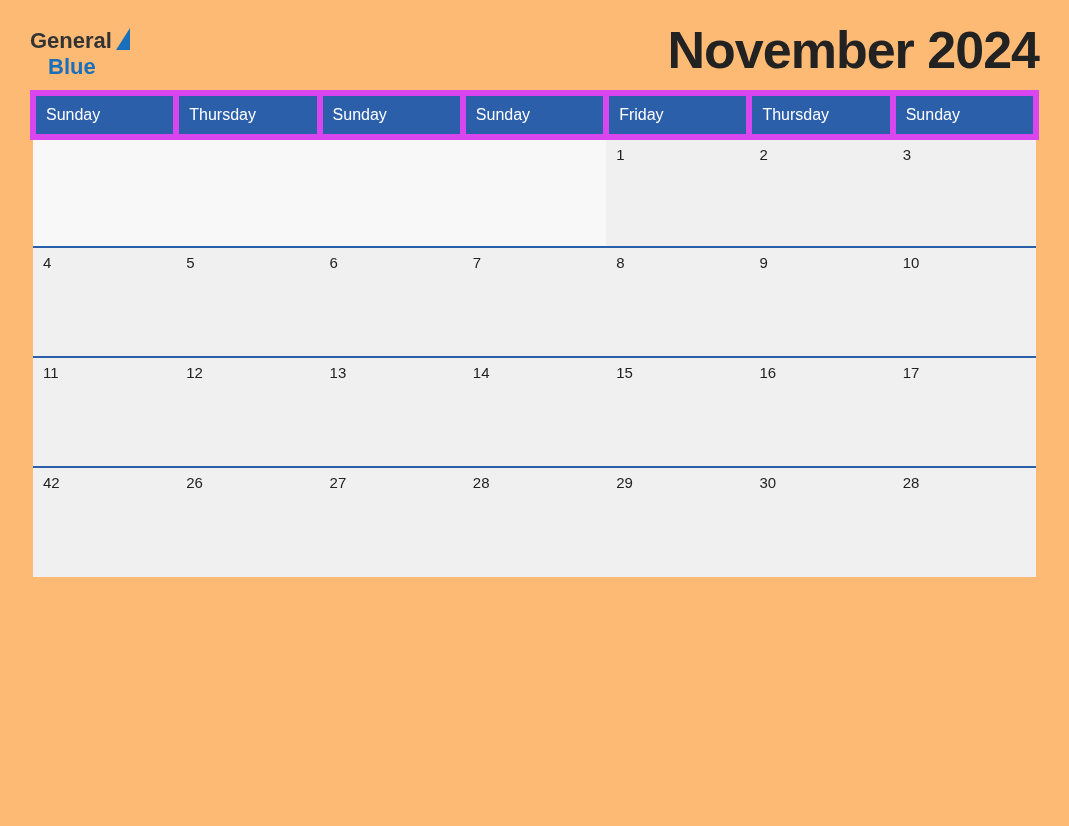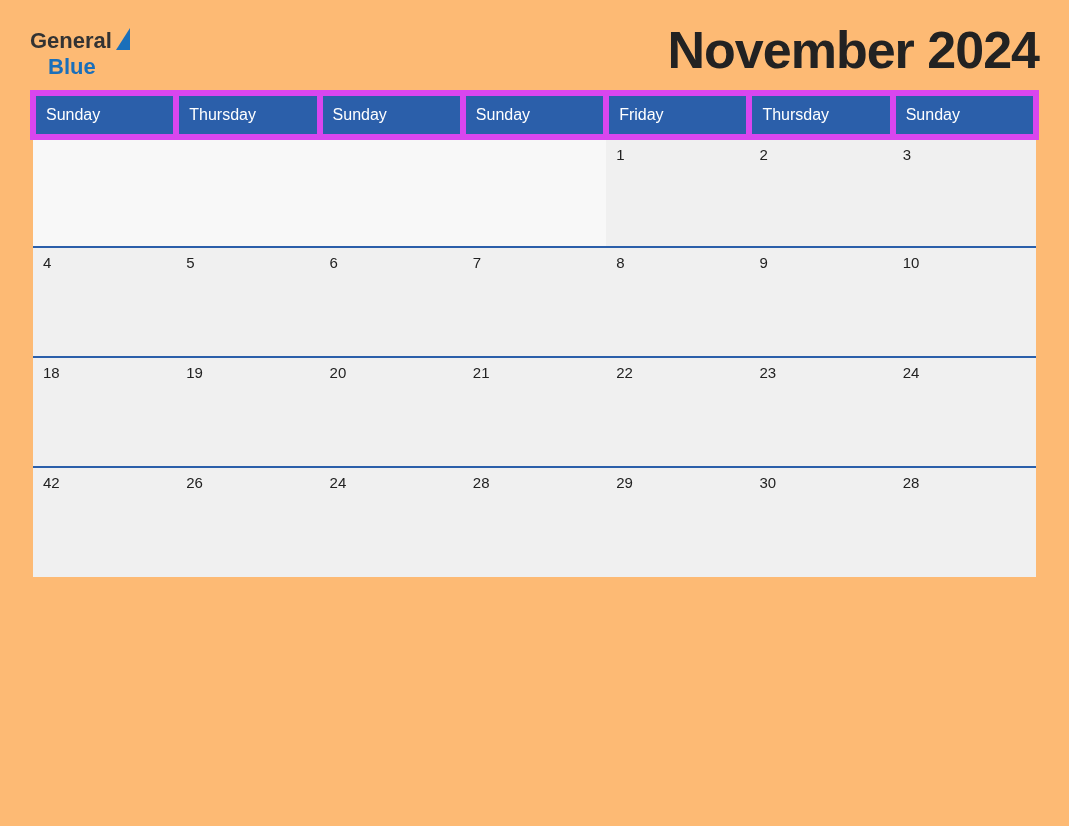--- a/index.html
+++ b/index.html
@@ -158,50 +158,50 @@
           </td>
           <td>
             <span class="day-number">9</span>
           </td>
           <td>
             <span class="day-number">10</span>
           </td>
         </tr>
         <tr>
           <td>
-            <span class="day-number">18</span>
-          </td>
-          <td>
-            <span class="day-number">19</span>
-          </td>
-          <td>
-            <span class="day-number">20</span>
-          </td>
-          <td>
-            <span class="day-number">21</span>
-          </td>
-          <td>
-            <span class="day-number">22</span>
-          </td>
-          <td>
-            <span class="day-number">23</span>
-          </td>
-          <td>
-            <span class="day-number">24</span>
+            <span class="day-number">11</span>
+          </td>
+          <td>
+            <span class="day-number">12</span>
+          </td>
+          <td>
+            <span class="day-number">13</span>
+          </td>
+          <td>
+            <span class="day-number">14</span>
+          </td>
+          <td>
+            <span class="day-number">15</span>
+          </td>
+          <td>
+            <span class="day-number">16</span>
+          </td>
+          <td>
+            <span class="day-number">17</span>
           </td>
         </tr>
         <tr>
           <td>
             <span class="day-number">42</span>
           </td>
           <td>
             <span class="day-number">26</span>
           </td>
           <td>
-            <span class="day-number">24</span>
+            <span class="day-number">27</span>
           </td>
           <td>
             <span class="day-number">28</span>
           </td>
           <td>
             <span class="day-number">29</span>
           </td>
           <td>
             <span class="day-number">30</span>
           </td>

